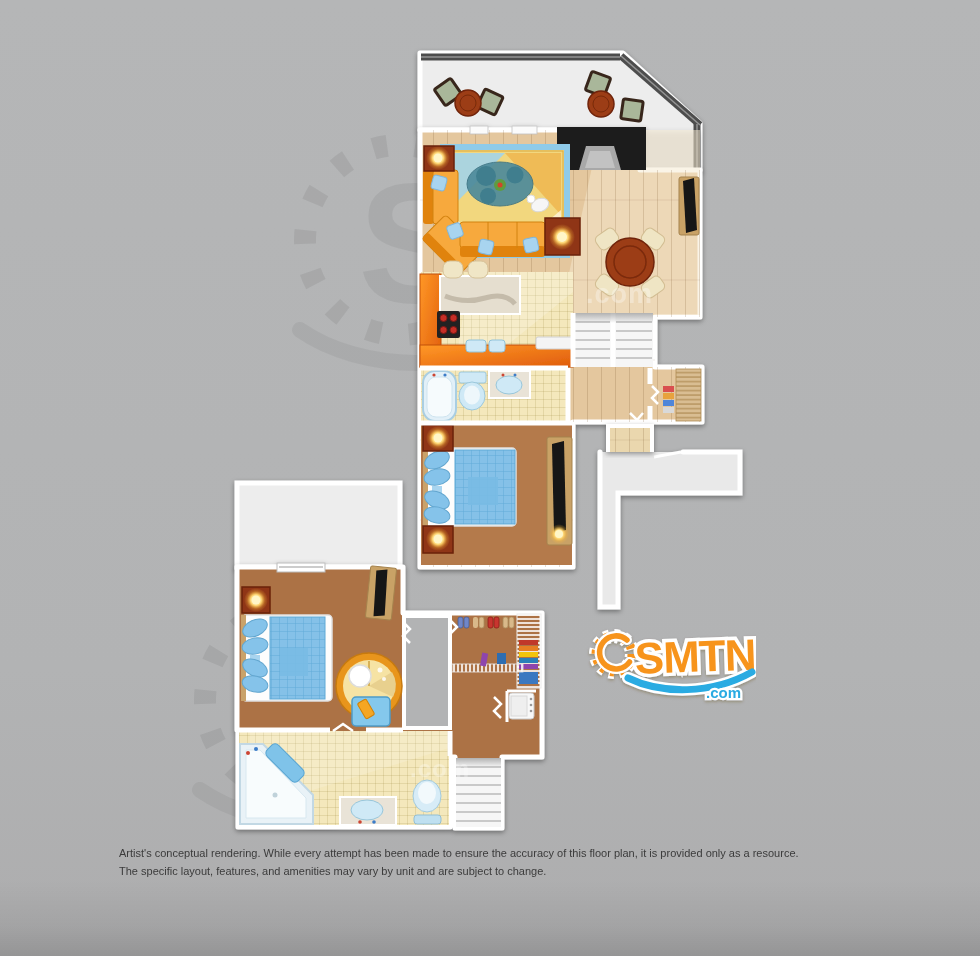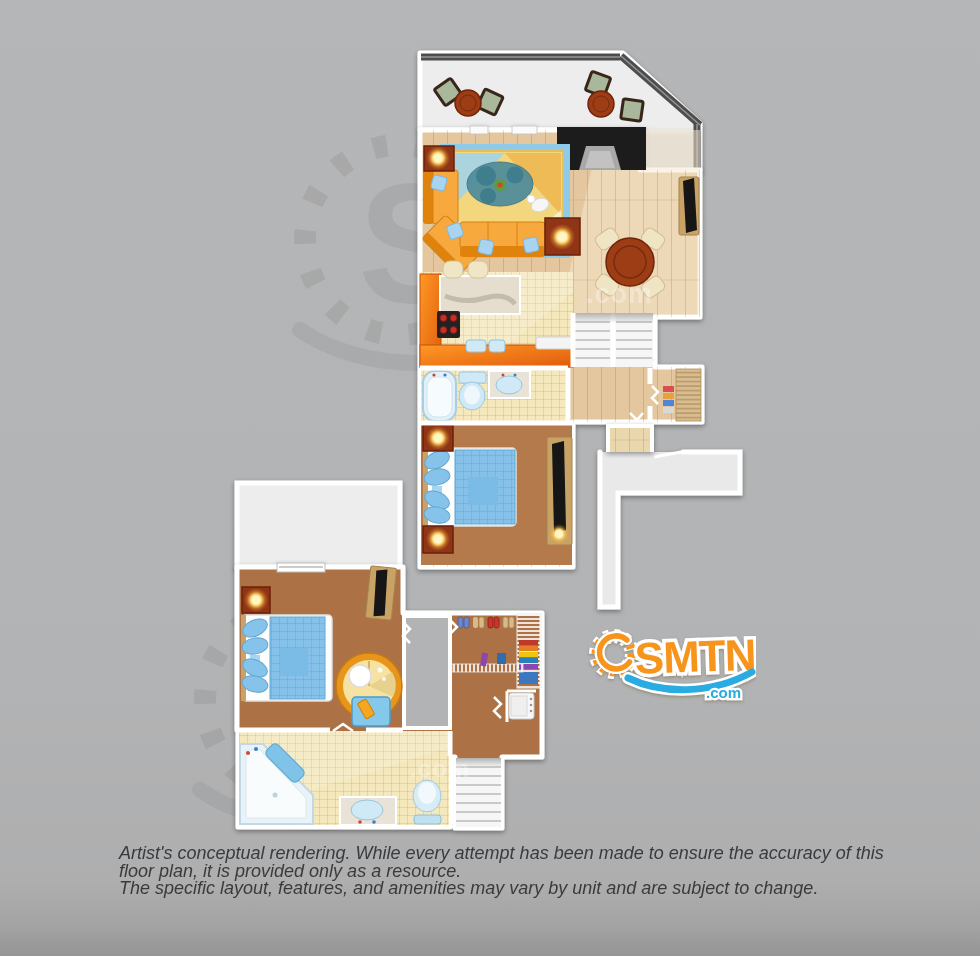--- a/index.html
+++ b/index.html
@@ -2,21 +2,21 @@
 <html><head>
 <meta charset="utf-8">
 <style>
   html,body{margin:0;padding:0;background:#b2b3b4;}
   #stage{position:relative;width:980px;height:956px;overflow:hidden;
          background:linear-gradient(180deg,#b5b6b7 0%,#b2b3b4 70%,#adadae 100%);
          font-family:"Liberation Sans",sans-serif;}
   #plan-svg{position:absolute;left:0;top:0;}
   #logo{position:absolute;left:586px;top:614px;width:170px;height:92px;}
   #disclaimer{position:absolute;left:119px;top:845px;width:790px;
-      font-style:italic;font-size:18px;line-height:17.5px;color:#3b3b3b;
+      font-size:11px;line-height:17.5px;color:#3b3b3b;
       font-family:"Liberation Sans",sans-serif;}
   #bottom-shade{position:absolute;left:0;top:880px;width:980px;height:76px;
       background:linear-gradient(180deg,rgba(0,0,0,0) 0%,rgba(0,0,0,0.06) 60%,rgba(0,0,0,0.14) 100%);
       pointer-events:none;}
 </style>
 </head>
 <body>
 
 <div id="stage">
 

